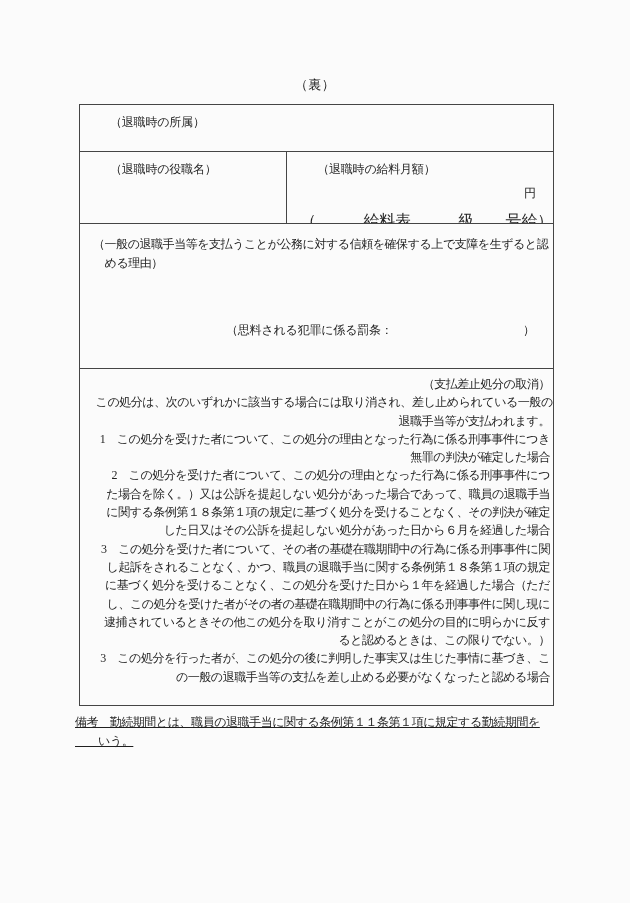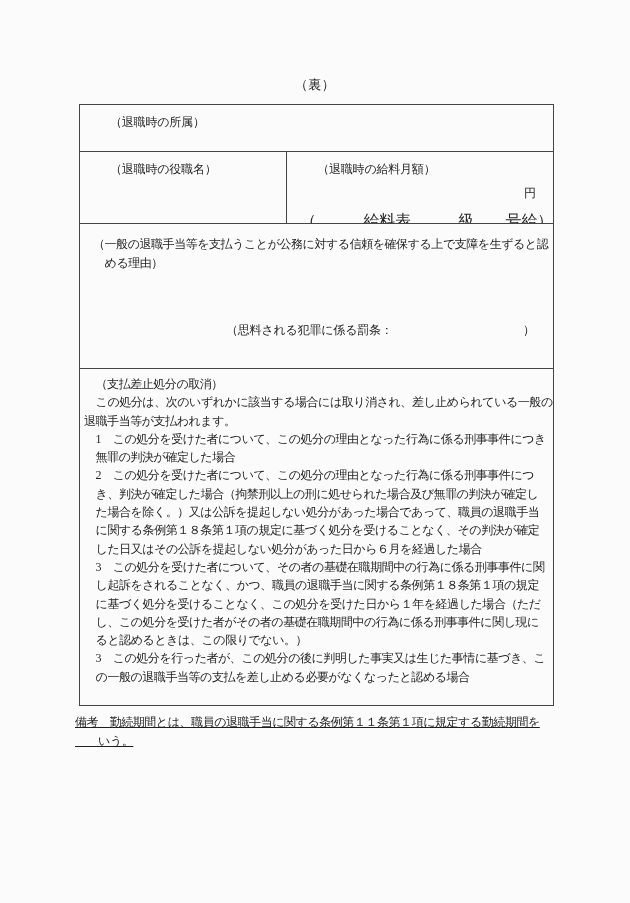--- a/index.html
+++ b/index.html
@@ -102,20 +102,21 @@
     position: absolute;
     right: 18px;
     top: 98px;
     font-size: 12px;
   }
 
   .row-cancellation {
     height: 336px;
     padding: 6px 3px 0 4px;
     overflow: hidden;
+    text-align: right;
   }
   .row-cancellation .line {
     font-size: 12px;
     line-height: 18.3px;
     letter-spacing: -0.45px;
     white-space: pre;
   }
 
   .remark {
     position: absolute;
@@ -165,28 +166,28 @@
       <div class="penal-close">）</div>
     </div>
 
     <div class="row-cancellation">
         <div class="line">　（支払差止処分の取消）</div>
         <div class="line">　この処分は、次のいずれかに該当する場合には取り消され、差し止められている一般の</div>
         <div class="line">退職手当等が支払われます。</div>
         <div class="line">　1　この処分を受けた者について、この処分の理由となった行為に係る刑事事件につき</div>
         <div class="line">　無罪の判決が確定した場合</div>
         <div class="line">　2　この処分を受けた者について、この処分の理由となった行為に係る刑事事件につ</div>
-        <div class="line">　き、判決が確定した場合（拘禁刑以上の刑に処せられた場合及び無罪の判決が確定し</div>
         <div class="line">　た場合を除く。）又は公訴を提起しない処分があった場合であって、職員の退職手当</div>
         <div class="line">　に関する条例第１８条第１項の規定に基づく処分を受けることなく、その判決が確定</div>
         <div class="line">　した日又はその公訴を提起しない処分があった日から６月を経過した場合</div>
         <div class="line">　3　この処分を受けた者について、その者の基礎在職期間中の行為に係る刑事事件に関</div>
         <div class="line">　し起訴をされることなく、かつ、職員の退職手当に関する条例第１８条第１項の規定</div>
         <div class="line">　に基づく処分を受けることなく、この処分を受けた日から１年を経過した場合（ただ</div>
         <div class="line">　し、この処分を受けた者がその者の基礎在職期間中の行為に係る刑事事件に関し現に</div>
+        <div class="line">　逮捕されているときその他この処分を取り消すことがこの処分の目的に明らかに反す</div>
         <div class="line">　ると認めるときは、この限りでない。）</div>
         <div class="line">　3　この処分を行った者が、この処分の後に判明した事実又は生じた事情に基づき、こ</div>
         <div class="line">　の一般の退職手当等の支払を差し止める必要がなくなったと認める場合</div>
       </div>
 
   </div>
 
   <div class="remark">
       <div class="line">備考　勤続期間とは、職員の退職手当に関する条例第１１条第１項に規定する勤続期間を</div>
       <div class="line">　　いう。</div>

